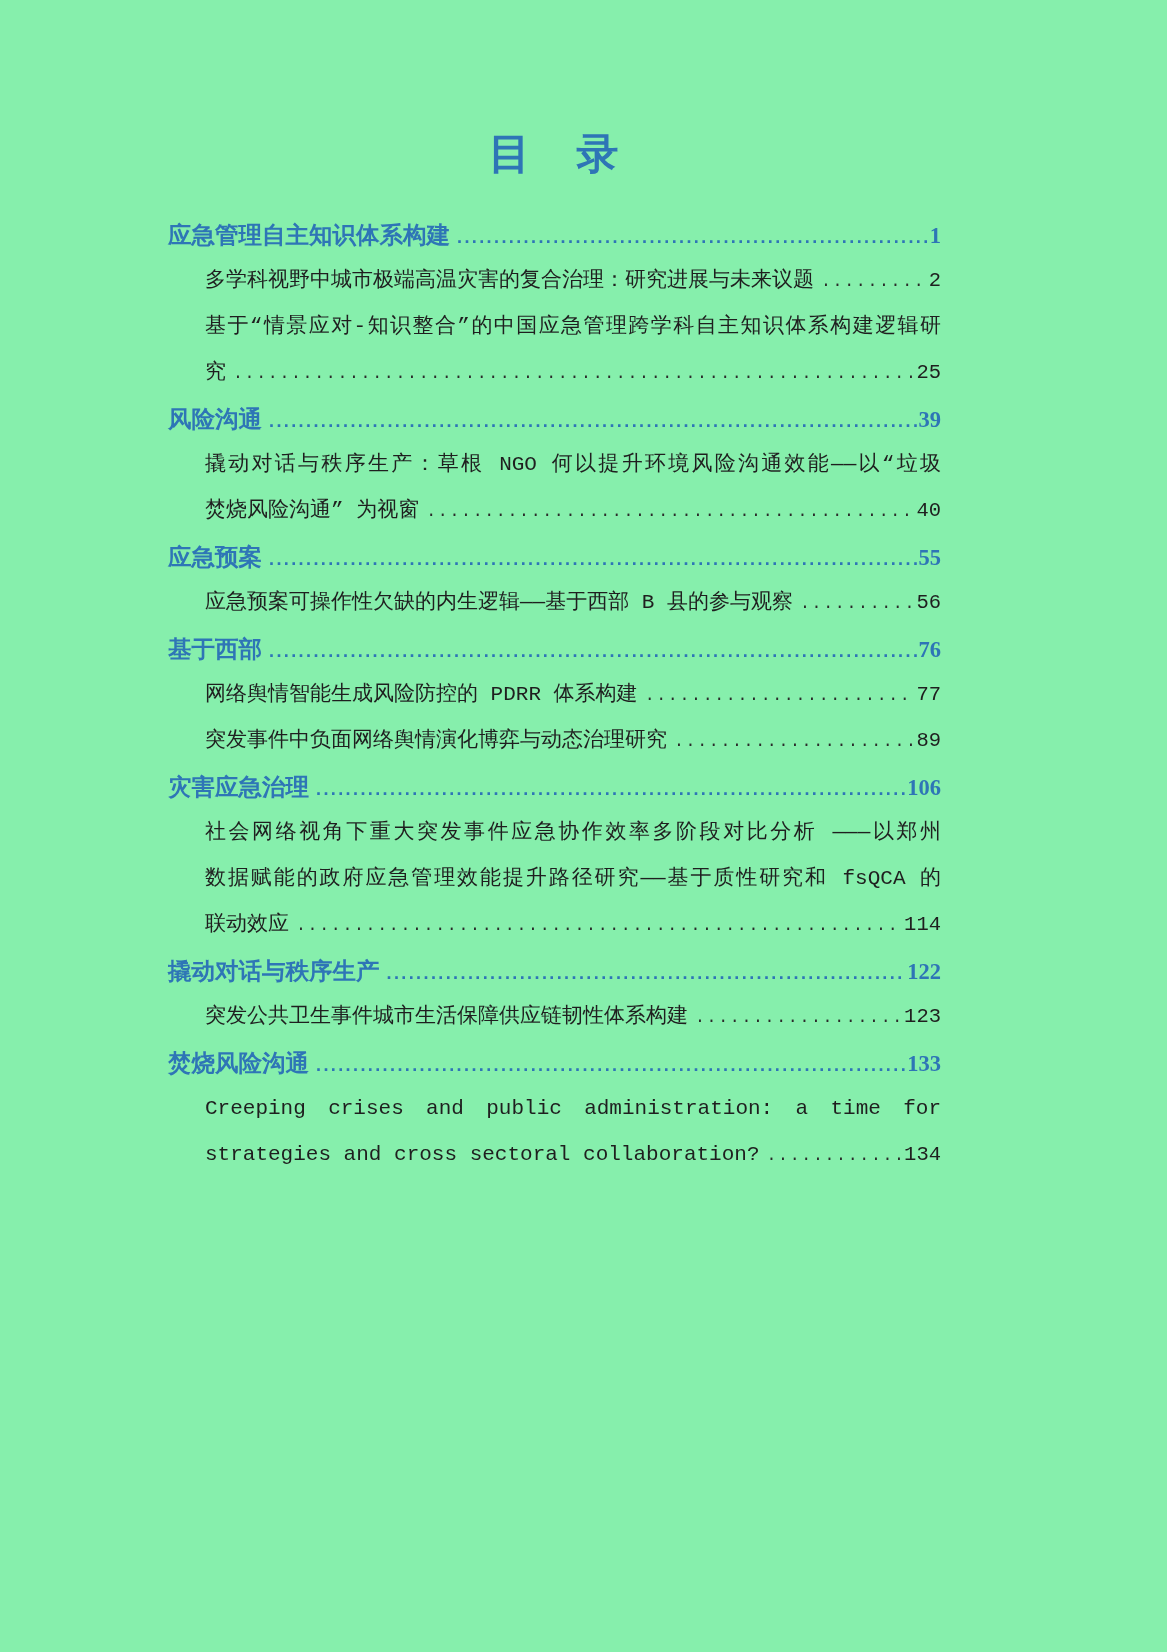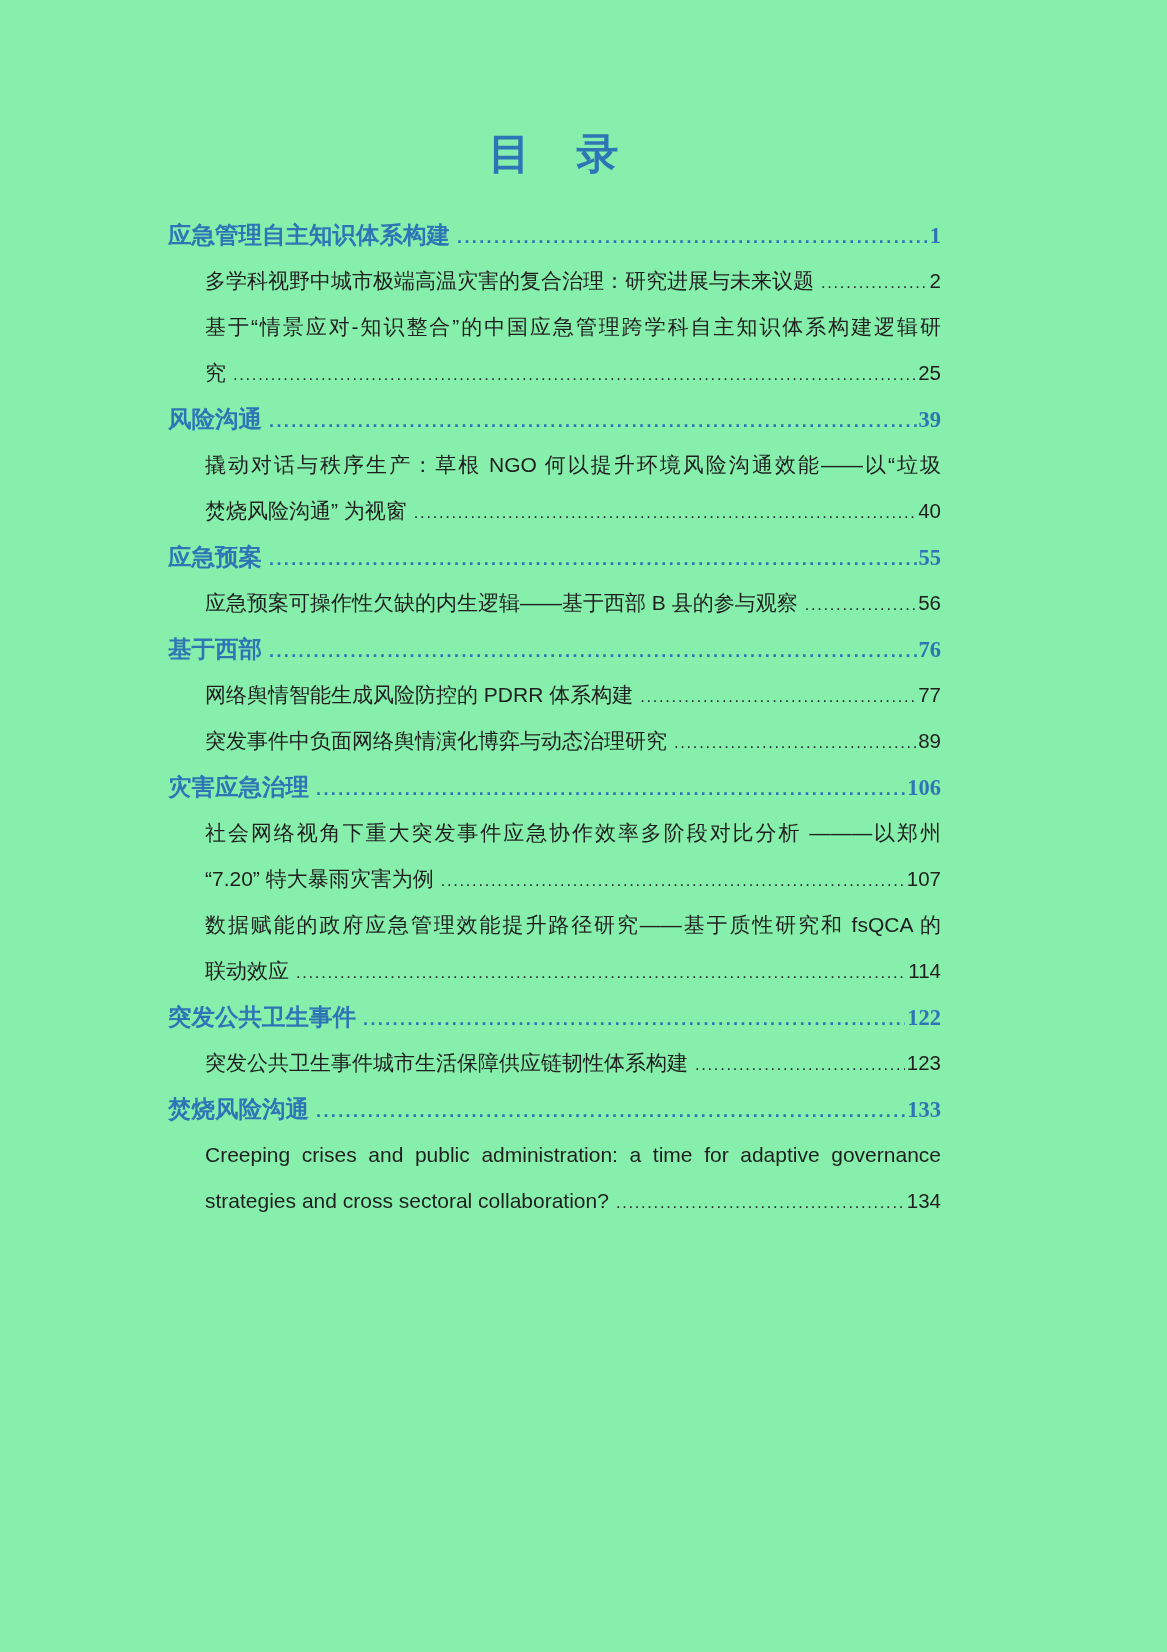--- a/index.html
+++ b/index.html
@@ -70,21 +70,21 @@
     font-family: "Liberation Serif", "DejaVu Serif", serif;
     font-size: 22.5px;
   }
 
   
   .entry.sub {
     padding-left: 37px;
     color: var(--ink);
   }
   .entry.sub .line {
-    font-family: Liberation Sans, sans-serif;
+    font-family: Liberation Mono, monospace;
     font-size: 21px;
     align-items: center;
   }
   .entry.sub .leader::after {
     font-size: 16.5px;
     letter-spacing: 1.7px;
     color: #2a2a2a;
   }
   .entry.sub .pg { font-size: 20.5px; }
 </style>
@@ -168,37 +168,32 @@
       </div>
       <div class="entry section">
         <div class="line last">
           <span class="txt">灾害应急治理</span>
           <span class="leader"></span>
           <span class="pg">106</span>
         </div>
       </div>
       <div class="entry sub">
         <div class="line fill">社会网络视角下重大突发事件应急协作效率多阶段对比分析 ———以郑州</div>
-        <div class="line last">
-          <span class="txt">“7.20” 特大暴雨灾害为例</span>
-          <span class="leader"></span>
-          <span class="pg">107</span>
-        </div>
       </div>
       <div class="entry sub">
         <div class="line fill">数据赋能的政府应急管理效能提升路径研究——基于质性研究和 fsQCA 的</div>
         <div class="line last">
           <span class="txt">联动效应</span>
           <span class="leader"></span>
           <span class="pg">114</span>
         </div>
       </div>
       <div class="entry section">
         <div class="line last">
-          <span class="txt">突发公共卫生事件</span>
+          <span class="txt">撬动对话与秩序生产</span>
           <span class="leader"></span>
           <span class="pg">122</span>
         </div>
       </div>
       <div class="entry sub">
         <div class="line last">
           <span class="txt">突发公共卫生事件城市生活保障供应链韧性体系构建</span>
           <span class="leader"></span>
           <span class="pg">123</span>
         </div>

